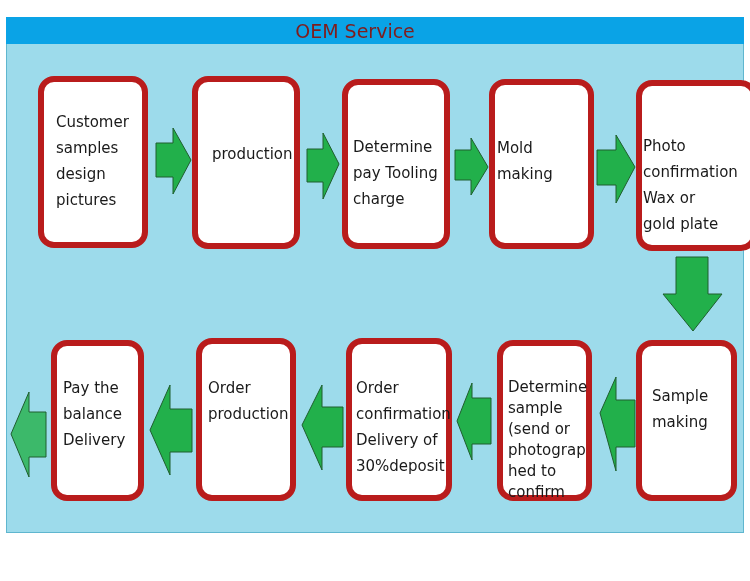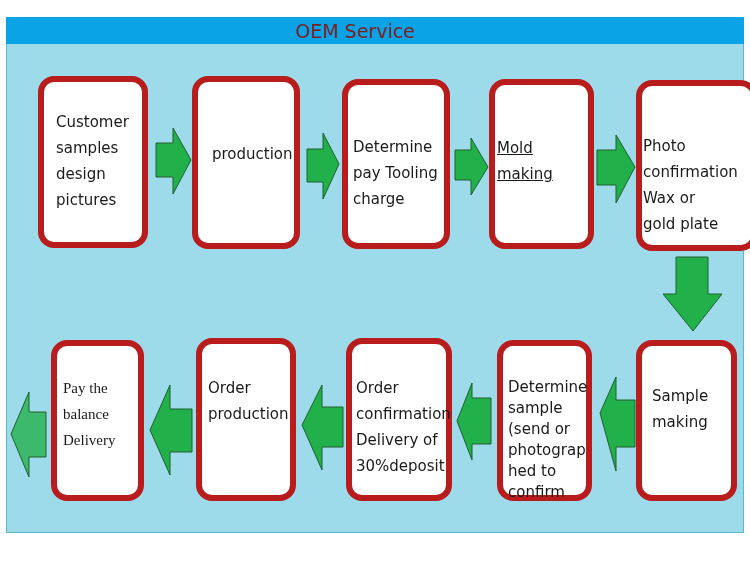--- a/index.html
+++ b/index.html
@@ -42,21 +42,21 @@
 </div>
 <div class="box" style="left:192px;top:76px;width:108px;height:173px;">
   <div class="txt" style="left:14px;top:59px;">production</div>
 </div>
 <div class="box" style="left:342px;top:79px;width:108px;height:170px;">
   <div class="txt" style="left:5px;top:49px;">Determine
 pay Tooling
   charge</div>
 </div>
 <div class="box" style="left:489px;top:79px;width:105px;height:170px;">
-  <div class="txt" style="left:2px;top:50px;text-decoration:underline;">Mold making</div>
+  <div class="txt" style="left:2px;top:50px;">Mold making</div>
 </div>
 <div class="box" style="left:636px;top:80px;width:121px;height:171px;">
   <div class="txt" style="left:1px;top:47px;">Photo
 confirmation
 Wax or
 gold plate</div>
 </div>
 <div class="box" style="left:636px;top:340px;width:101px;height:161px;">
   <div class="txt" style="left:10px;top:37px;">Sample
 making</div>
@@ -72,17 +72,17 @@
 <div class="box" style="left:346px;top:338px;width:106px;height:163px;">
   <div class="txt" style="left:4px;top:31px;">Order
 confirmation
 Delivery of
 30%deposit</div>
 </div>
 <div class="box" style="left:196px;top:338px;width:100px;height:163px;">
   <div class="txt" style="left:6px;top:31px;">Order
 production</div>
 </div>
-<div class="box" style="left:51px;top:340px;width:93px;height:161px;font-family:Liberation Serif, serif;">
+<div class="box" style="left:51px;top:340px;width:93px;height:161px;">
   <div class="txt" style="left:6px;top:29px;">Pay the
 balance
 Delivery</div>
 </div>
 
 </body></html>

